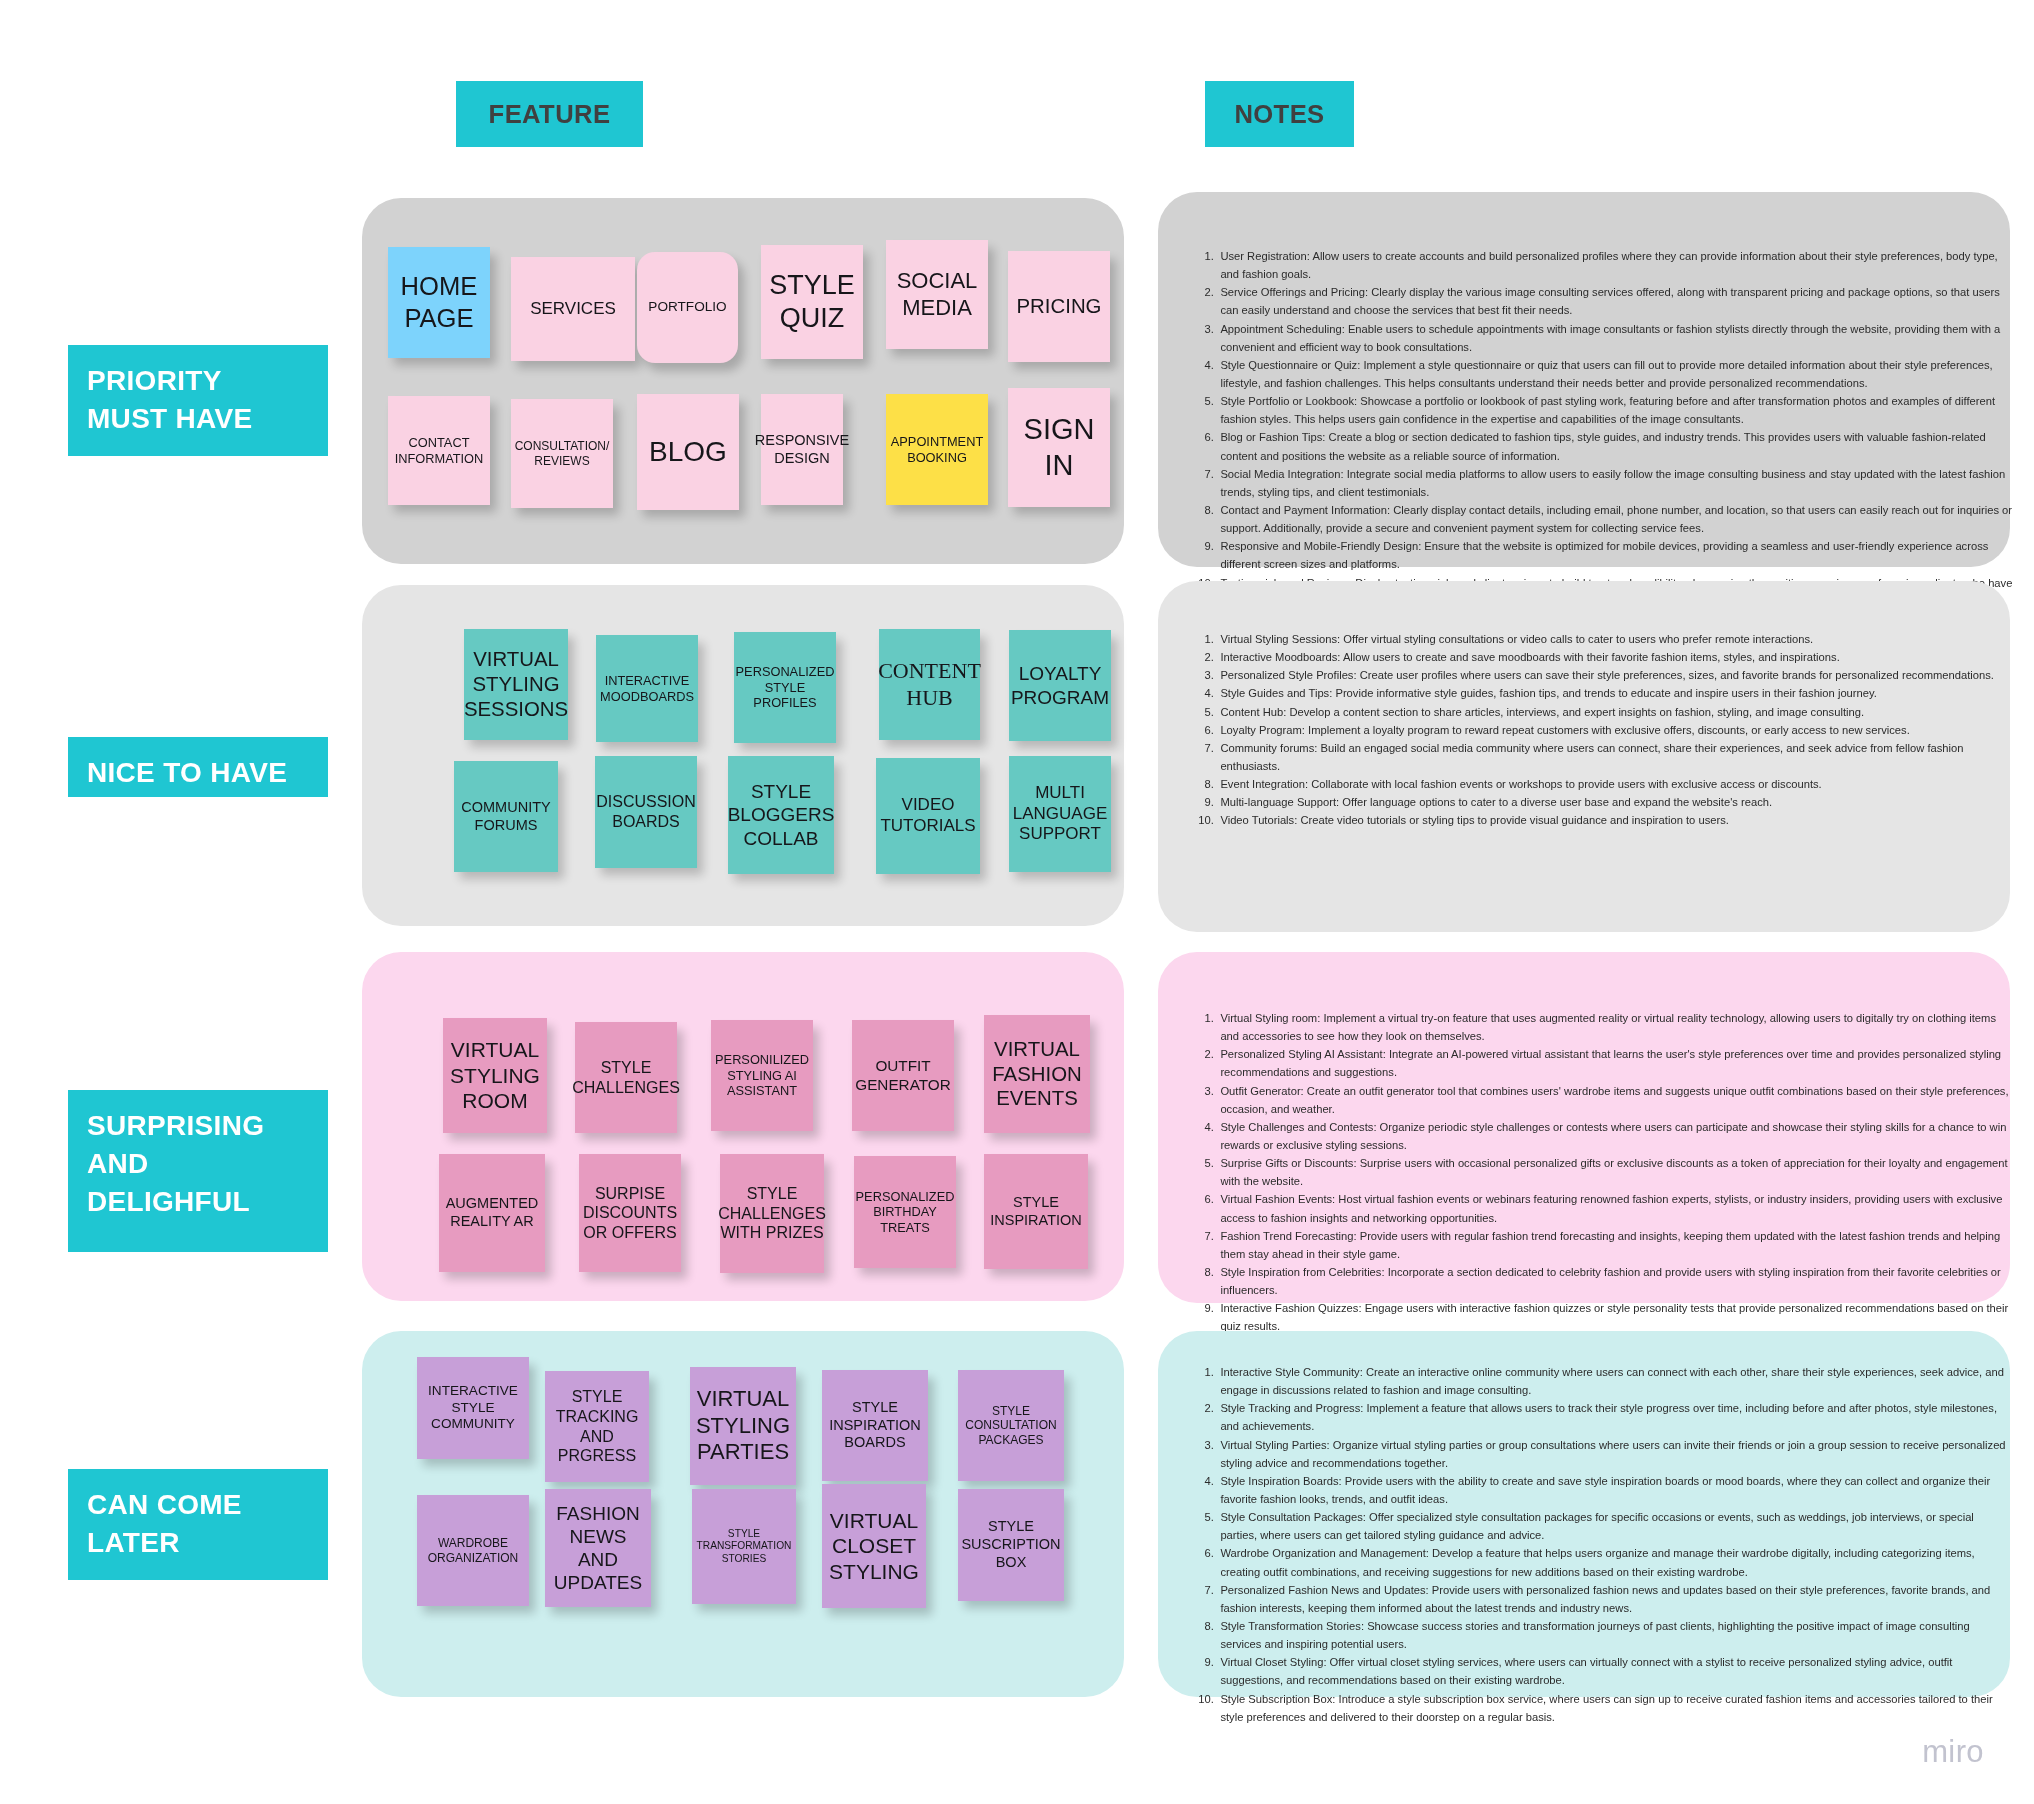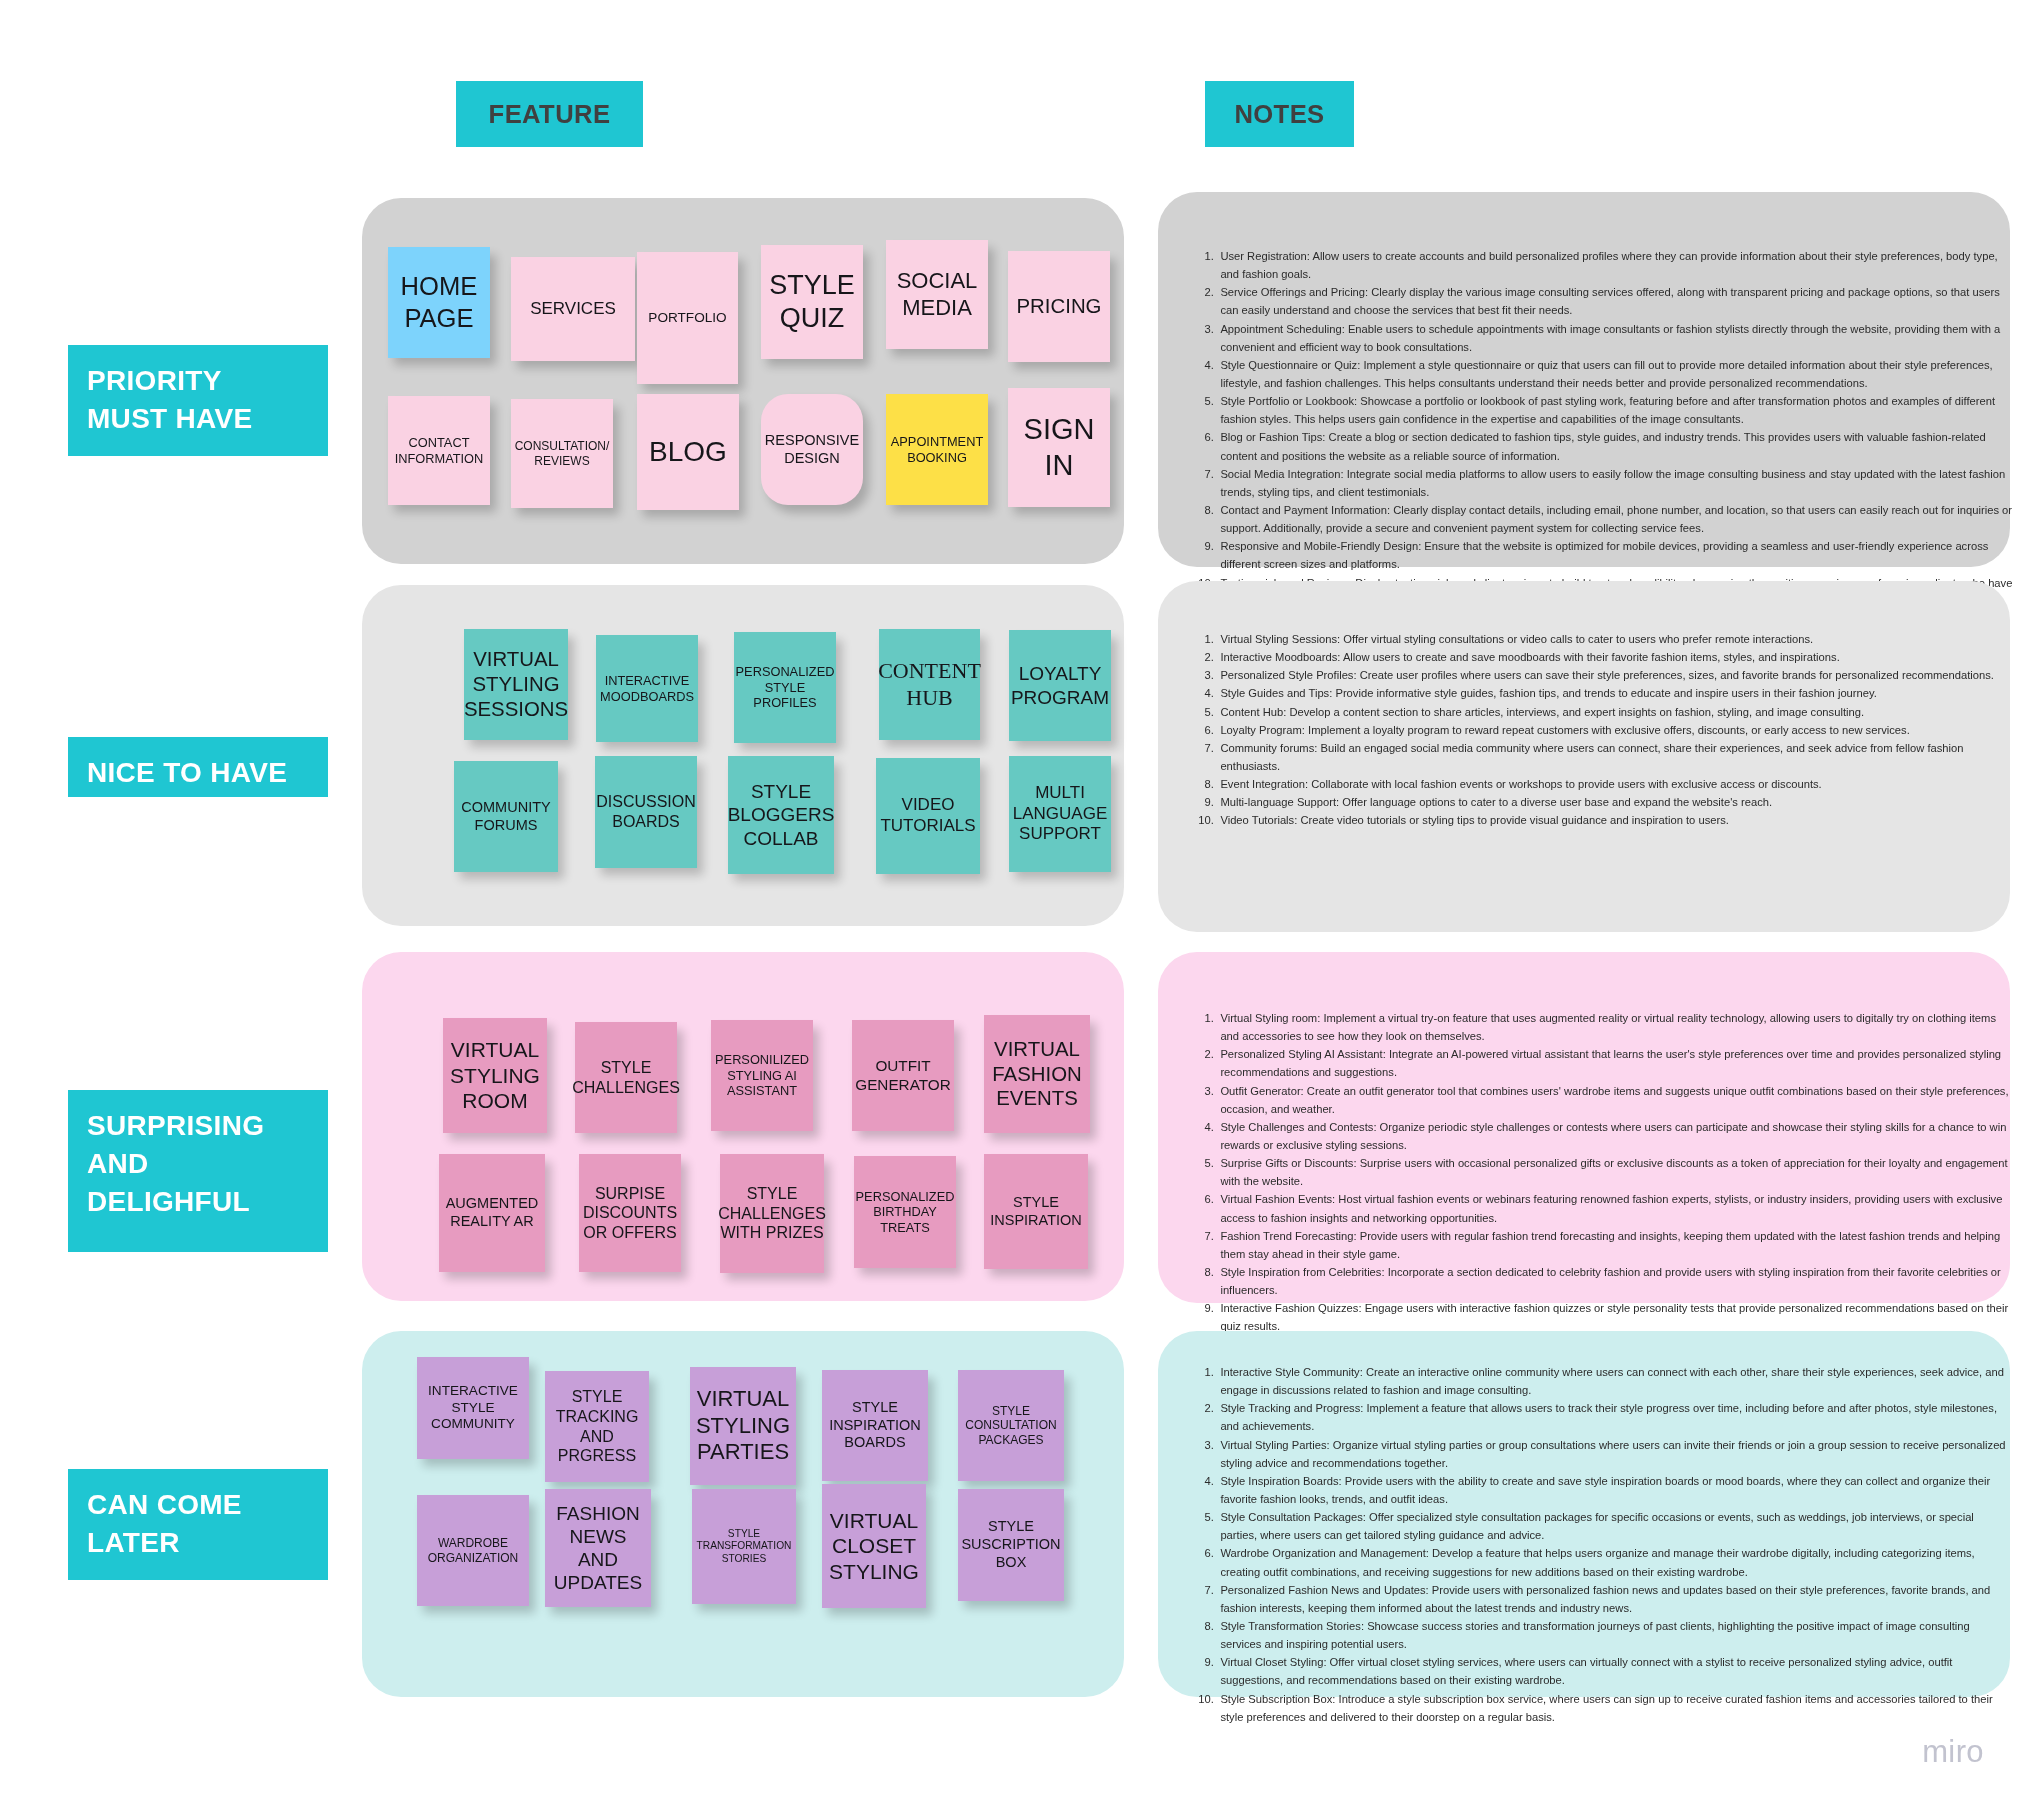--- a/index.html
+++ b/index.html
@@ -118,21 +118,21 @@
 <div id="panels-root">
     <div class="panel features" id="panel-f0" style="top: 198px; height: 366px; background: rgb(210, 210, 210);"></div>
     <div class="panel notes" id="panel-n0" style="top: 192px; height: 375px; background: rgb(210, 210, 210);"></div>
     <div class="note" style="left: 388px; top: 247px; width: 102px; height: 111px; background: #7dd3fc; font-size: 25.6px;">
       <span>HOME
 PAGE</span>
     </div>
     <div class="note" style="left: 511px; top: 257px; width: 124px; height: 104px; background: rgb(250, 210, 227); font-size: 17px;">
       <span>SERVICES</span>
     </div>
-    <div class="note" style="left: 637px; top: 252px; width: 101px; height: 132px; background: rgb(250, 210, 227); font-size: 13.6px;">
+    <div class="note" style="left: 637px; top: 252px; width: 101px; height: 111px; background: rgb(250, 210, 227); font-size: 13.6px; border-radius: 18px;">
       <span>PORTFOLIO</span>
     </div>
     <div class="note" style="left: 761px; top: 245px; width: 102px; height: 114px; background: rgb(250, 210, 227); font-size: 27px;">
       <span>STYLE
 QUIZ</span>
     </div>
     <div class="note" style="left: 886px; top: 240px; width: 102px; height: 109px; background: rgb(250, 210, 227); font-size: 22px;">
       <span>SOCIAL
 MEDIA</span>
     </div>
@@ -143,21 +143,21 @@
       <span>CONTACT
 INFORMATION</span>
     </div>
     <div class="note" style="left: 511px; top: 399px; width: 102px; height: 109px; background: rgb(250, 210, 227); font-size: 12px;">
       <span>CONSULTATION/
 REVIEWS</span>
     </div>
     <div class="note" style="left: 637px; top: 394px; width: 102px; height: 116px; background: rgb(250, 210, 227); font-size: 28px;">
       <span>BLOG</span>
     </div>
-    <div class="note" style="left: 761px; top: 394px; width: 102px; height: 111px; background: rgb(250, 210, 227); font-size: 14.5px; border-radius: 27px;">
+    <div class="note" style="left: 761px; top: 394px; width: 82px; height: 111px; background: rgb(250, 210, 227); font-size: 14.5px;">
       <span>RESPONSIVE
 DESIGN</span>
     </div>
     <div class="note" style="left: 886px; top: 394px; width: 102px; height: 111px; background: #fde047; font-size: 12.8px;">
       <span>APPOINTMENT
 BOOKING</span>
     </div>
     <div class="note" style="left: 1008px; top: 388px; width: 102px; height: 119px; background: rgb(250, 210, 227); font-size: 29px;">
       <span>SIGN
 IN</span>

